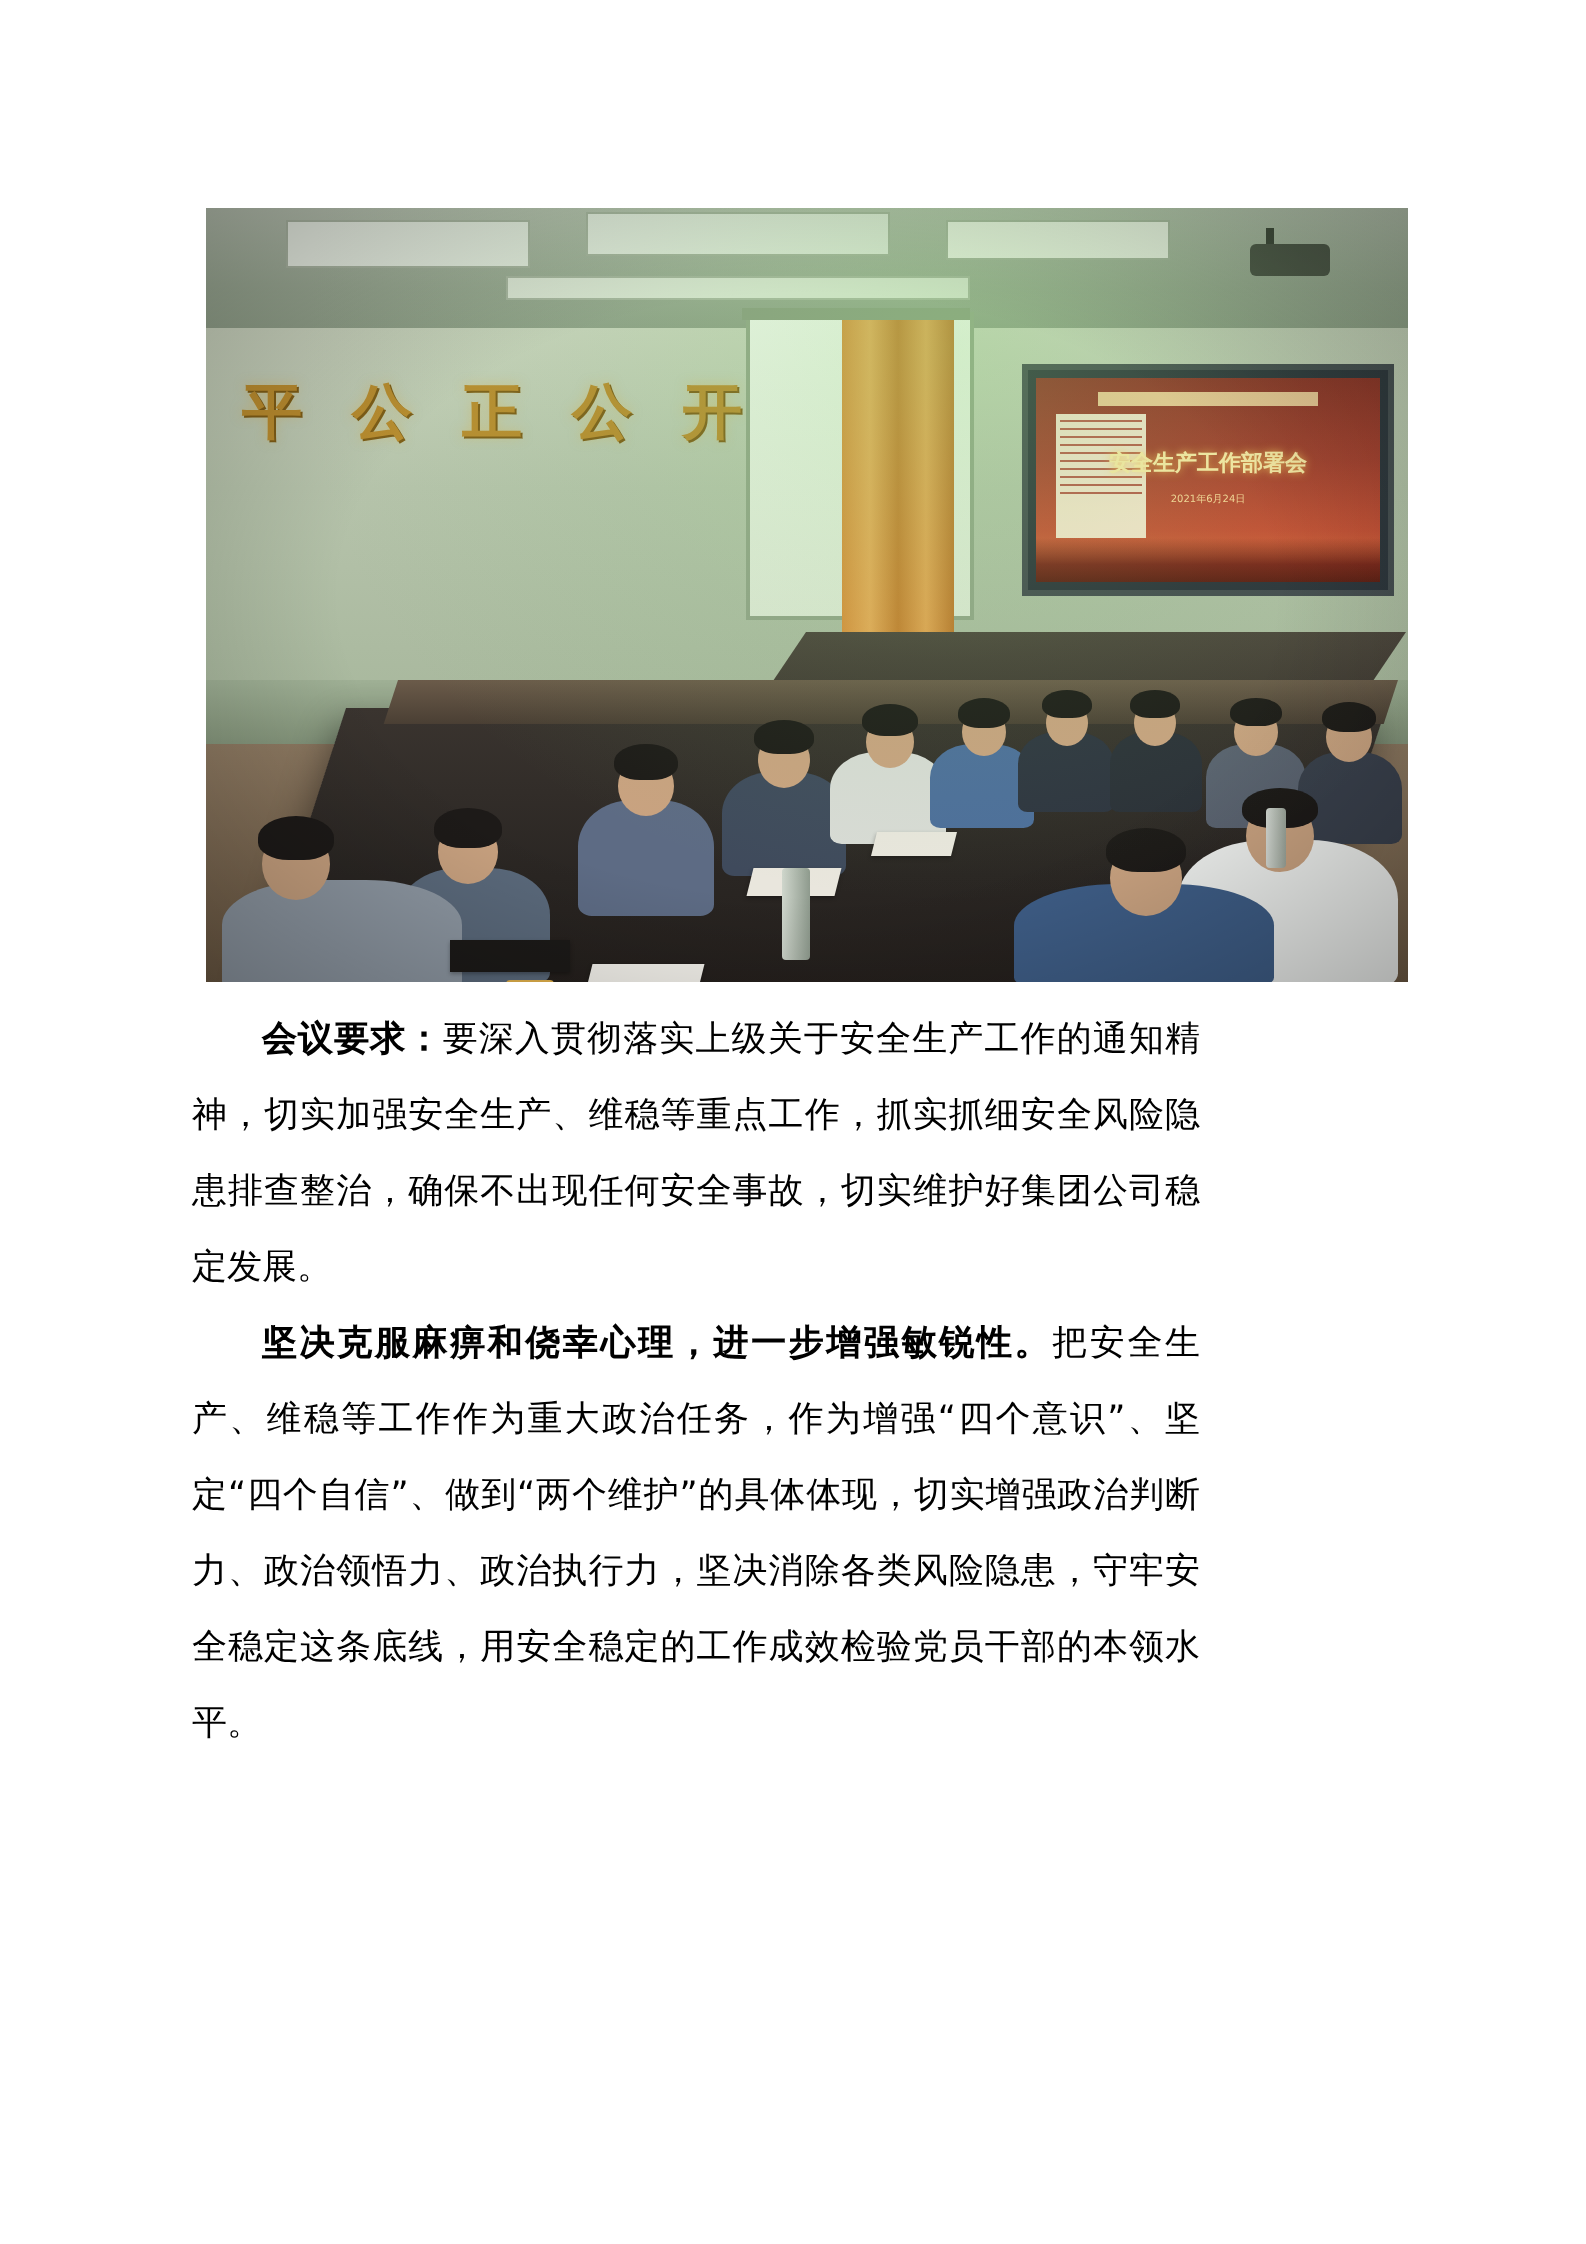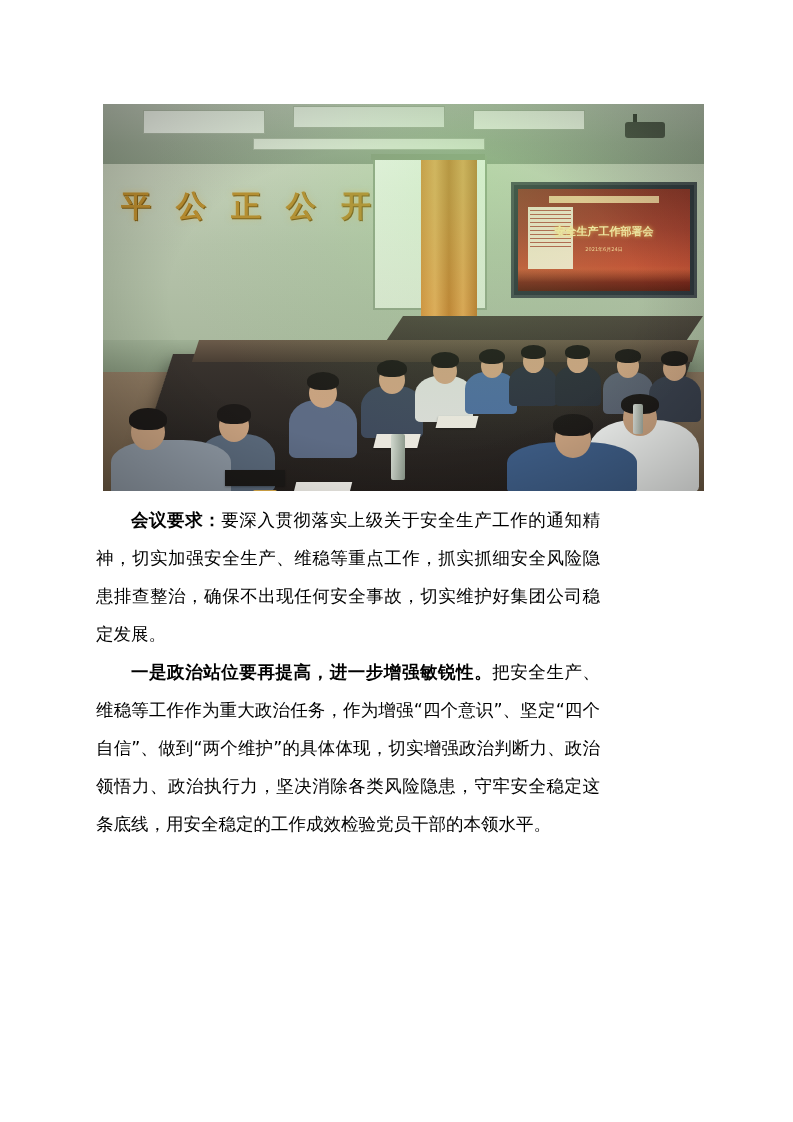--- a/index.html
+++ b/index.html
@@ -334,18 +334,18 @@
 
       <div class="ph-light"></div>
       <div class="ph-vignette"></div>
     </div>
   </div>
 
   <div class="body-text">
 
     <p class="para"><span class="lead">会议要求：</span><span>要深入贯彻落实上级关于安全生产工作的通知精神，切实加强安全生产、维稳等重点工作，抓实抓细安全风险隐患排查整治，确保不出现任何安全事故，切实维护好集团公司稳定发展。</span></p>
 
-    <p class="para"><span class="lead">一是政治站位要再提高，进一步增强敏锐性。</span><span>把安全生产、维稳等工作作为重大政治任务，作为增强“四个意识”、坚定“四个自信”、做到“两个维护”的具体体现，切实增强政治判断力、政治领悟力、政治执行力，坚决消除各类风险隐患，守牢安全稳定这条底线，用安全稳定的工作成效检验党员干部的本领水平。</span></p>
+    <p class="para"><span class="lead">坚决克服麻痹和侥幸心理，进一步增强敏锐性。</span><span>把安全生产、维稳等工作作为重大政治任务，作为增强“四个意识”、坚定“四个自信”、做到“两个维护”的具体体现，切实增强政治判断力、政治领悟力、政治执行力，坚决消除各类风险隐患，守牢安全稳定这条底线，用安全稳定的工作成效检验党员干部的本领水平。</span></p>
 
 
   </div>
 
 </div>
 
 </body></html>

